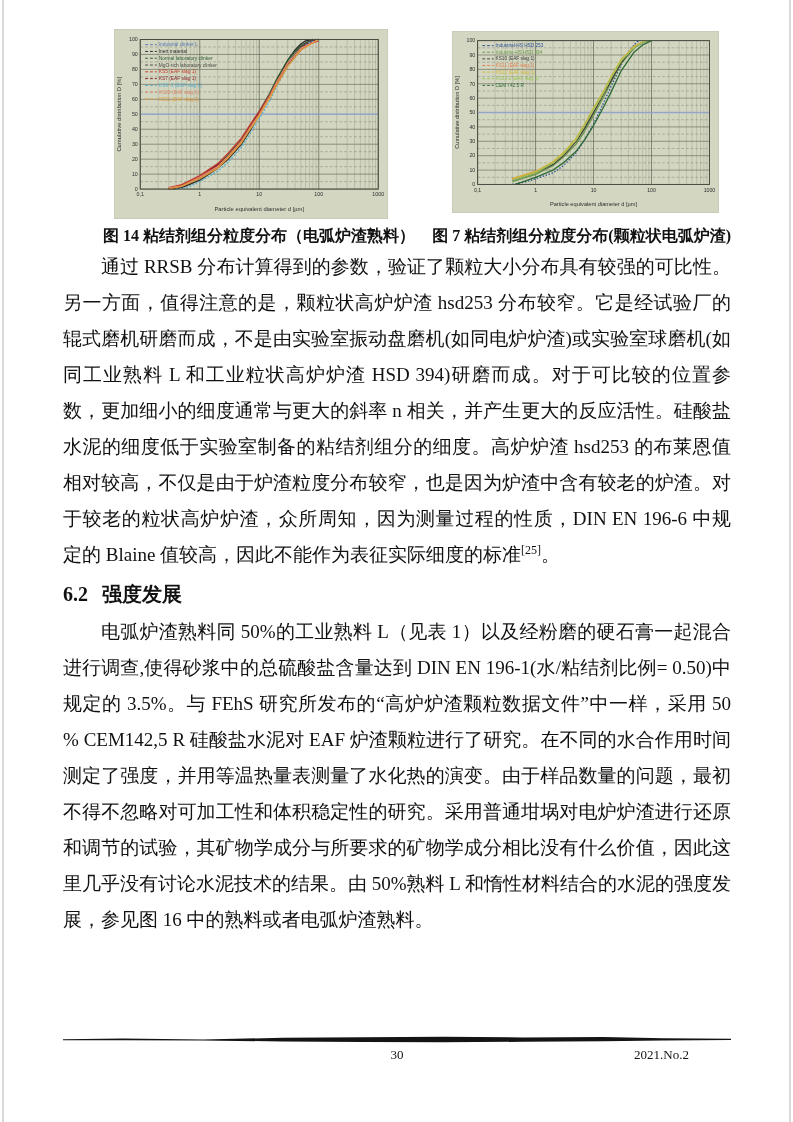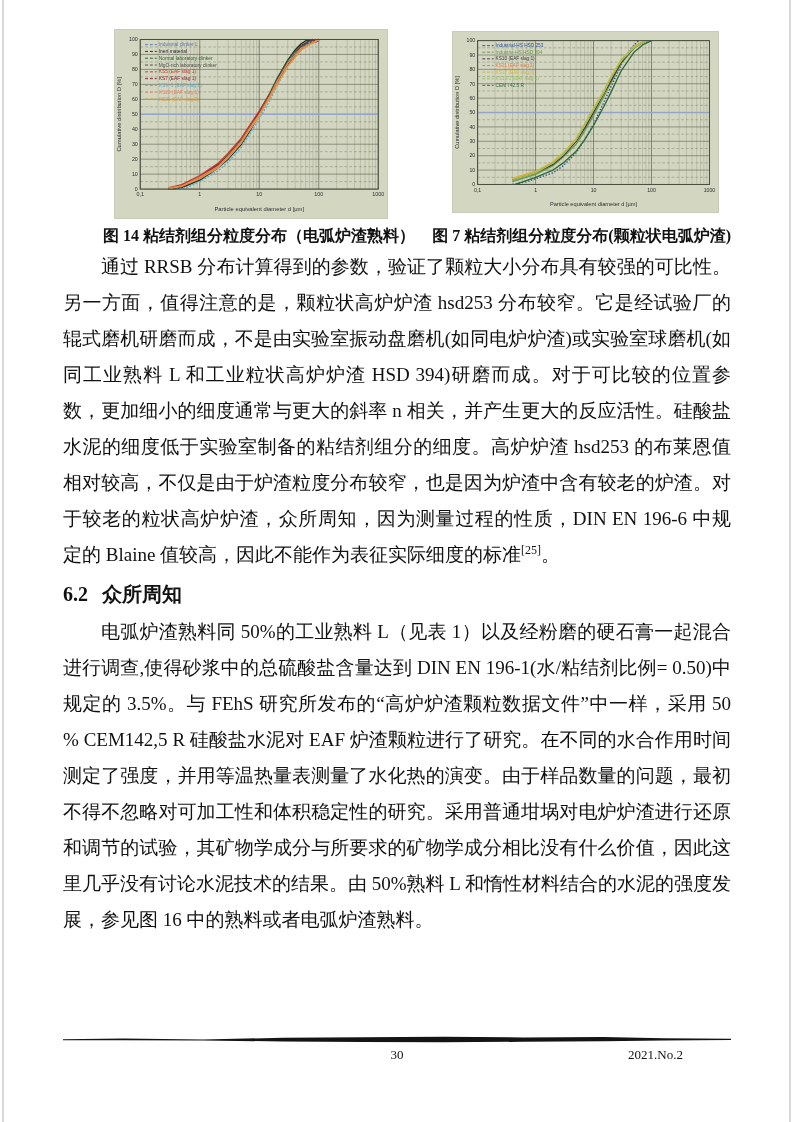--- a/index.html
+++ b/index.html
@@ -29,21 +29,21 @@
         text-indent:2em;margin:0;word-break:break-all;}
   .para sup{font-size:12px;line-height:0;}
   .section-heading{margin:5px 0 4px 0;font-size:20px;line-height:32px;font-weight:bold;
         font-family:"Liberation Sans","DejaVu Sans",sans-serif;}
   .section-heading .sec-num{font-family:"Liberation Serif","DejaVu Serif",serif;margin-right:14px;}
 
   .footer{position:absolute;left:63px;right:62px;top:1036px;}
   .footer-rule-svg{display:block;width:100%;height:8px;}
   .footer-row{position:relative;margin-top:3px;font-size:13px;line-height:16px;}
   .page-number{display:block;text-align:center;}
-  .issue-number{position:absolute;right:48px;top:0;}
+  .issue-number{position:absolute;right:42px;top:0;}
 </style>
 </head>
 <body>
 
 <div class="page">
   <div class="scan-edge left"></div>
   <div class="scan-edge right"></div>
 
 
   <div class="figures-row">
@@ -264,21 +264,21 @@
   </div>
 
   <div class="captions-row">
     <span class="caption caption-14">图 14  粘结剂组分粒度分布（电弧炉渣熟料）</span>
     <span class="caption caption-15">图 7  粘结剂组分粒度分布(颗粒状电弧炉渣)</span>
   </div>
 
   <div class="body-text">
     <p class="para"><span>通过 RRSB 分布计算得到的参数，验证了颗粒大小分布具有较强的可比性。另一方面，值得注意的是，颗粒状高炉炉渣 hsd253 分布较窄。它是经试验厂的辊式磨机研磨而成，不是由实验室振动盘磨机(如同电炉炉渣)或实验室球磨机(如同工业熟料 L 和工业粒状高炉炉渣 HSD 394)研磨而成。对于可比较的位置参数，更加细小的细度通常与更大的斜率 n 相关，并产生更大的反应活性。硅酸盐水泥的细度低于实验室制备的粘结剂组分的细度。高炉炉渣 hsd253 的布莱恩值相对较高，不仅是由于炉渣粒度分布较窄，也是因为炉渣中含有较老的炉渣。对于较老的粒状高炉炉渣，众所周知，因为测量过程的性质，DIN EN 196-6 中规定的 Blaine 值较高，因此不能作为表征实际细度的标准</span><sup>[25]</sup><span>。</span></p>
 
-    <h2 class="section-heading"><span class="sec-num">6.2</span><span>众所周知</span></h2>
+    <h2 class="section-heading"><span class="sec-num">6.2</span><span>强度发展</span></h2>
 
     <p class="para">电弧炉渣熟料同 50%的工业熟料 L（见表 1）以及经粉磨的硬石膏一起混合进行调查,使得砂浆中的总硫酸盐含量达到 DIN EN 196-1(水/粘结剂比例= 0.50)中规定的 3.5%。与 FEhS 研究所发布的“高炉炉渣颗粒数据文件”中一样，采用 50 % CEM142,5 R 硅酸盐水泥对 EAF 炉渣颗粒进行了研究。在不同的水合作用时间测定了强度，并用等温热量表测量了水化热的演变。由于样品数量的问题，最初不得不忽略对可加工性和体积稳定性的研究。采用普通坩埚对电炉炉渣进行还原和调节的试验，其矿物学成分与所要求的矿物学成分相比没有什么价值，因此这里几乎没有讨论水泥技术的结果。由 50%熟料 L 和惰性材料结合的水泥的强度发展，参见图 16 中的熟料或者电弧炉渣熟料。</p>
   </div>
 
   <div class="footer">
     <svg class="footer-rule-svg" viewBox="0 0 668 8" preserveAspectRatio="none">
       <polygon fill="#141414" points="0,3.2 60,2.6 140,3.4 220,1.8 300,1.2 380,0.8 460,1.4 540,1.0 600,2.2 668,2.8 668,4.0 600,4.6 540,5.2 460,5.8 380,6.2 300,6.0 220,5.4 140,4.6 60,4.2 0,4.2"></polygon>
     </svg>
     <div class="footer-row">
       <span class="page-number">30</span>

